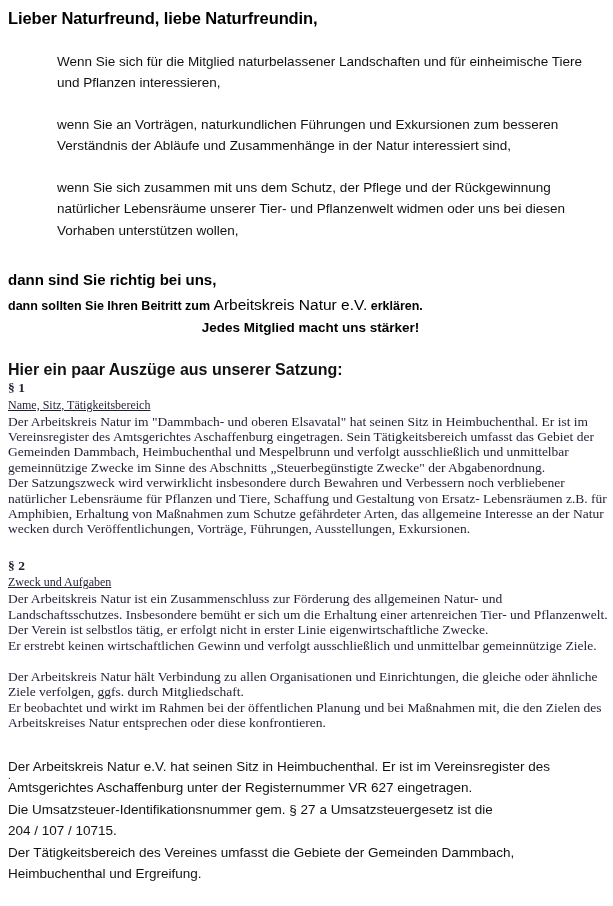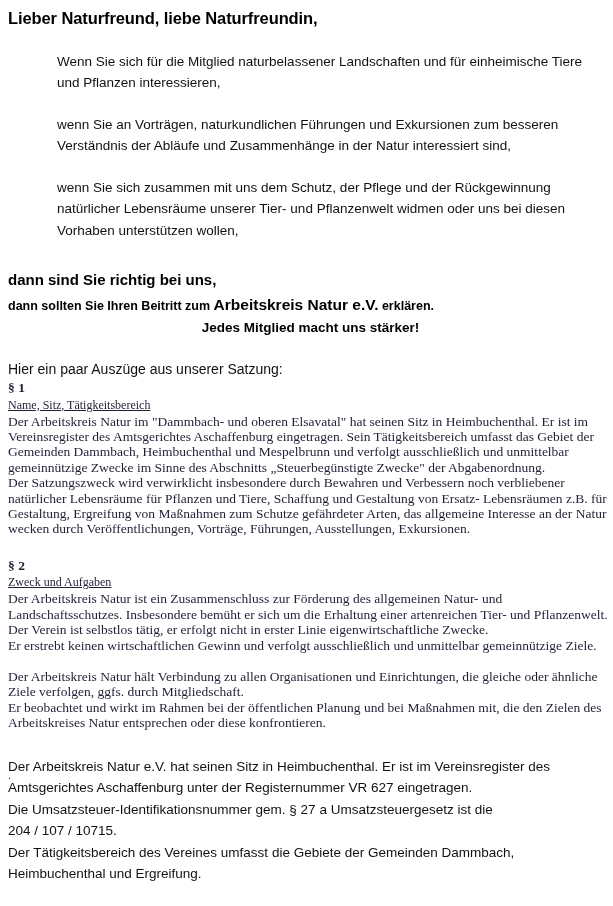--- a/index.html
+++ b/index.html
@@ -60,37 +60,38 @@
   }
   .call-2 {
     margin: 0;
     padding: 5px 0 0 8px;
     font-size: 12.5px;
     font-weight: bold;
     line-height: 20px;
   }
   .call-2 .big {
     font-size: 15.5px;
-    font-weight: bold;
+    font-weight: normal;
   }
   .call-3 {
     margin: 0;
     padding: 2px 0 0 8px;
     font-size: 13.5px;
     font-weight: bold;
     line-height: 20px;
     text-align: center;
   }
 
   .lead-satzung {
     margin: 0;
     padding: 22px 0 0 8px;
-    font-size: 14px;
+    font-size: 16px;
     line-height: 19px;
     color: #111;
+    font-weight: bold;
   }
 
   
   .serif {
     font-family: "Liberation Serif", serif;
     color: #1f1f35;
   }
   .para-num {
     margin: 0;
     padding: 1px 0 0 8px;
@@ -177,21 +178,21 @@
 
   <p class="serif para-num">§ 1</p>
   <p class="serif para-title">Name, Sitz, Tätigkeitsbereich</p>
   <div class="serif serif-body">
     <span class="ln">Der Arbeitskreis Natur im "Dammbach- und oberen Elsavatal" hat seinen Sitz in Heimbuchenthal. Er ist im</span>
     <span class="ln">Vereinsregister des Amtsgerichtes Aschaffenburg eingetragen. Sein Tätigkeitsbereich umfasst das Gebiet der</span>
     <span class="ln">Gemeinden Dammbach, Heimbuchenthal und Mespelbrunn und verfolgt ausschließlich und unmittelbar</span>
     <span class="ln">gemeinnützige Zwecke im Sinne des Abschnitts „Steuerbegünstigte Zwecke" der Abgabenordnung.</span>
     <span class="ln">Der Satzungszweck wird verwirklicht insbesondere durch Bewahren und Verbessern noch verbliebener</span>
     <span class="ln">natürlicher Lebensräume für Pflanzen und Tiere, Schaffung und Gestaltung von Ersatz- Lebensräumen z.B. für</span>
-    <span class="ln">Gestaltung, Ergreifung von Maßnahmen zum Schutze gefährdeter Arten, das allgemeine Interesse an der Natur</span>
+    <span class="ln">Amphibien, Erhaltung von Maßnahmen zum Schutze gefährdeter Arten, das allgemeine Interesse an der Natur</span>
     <span class="ln">wecken durch Veröffentlichungen, Vorträge, Führungen, Ausstellungen, Exkursionen.</span>
   </div>
 
   <div class="section-gap"></div>
 
   <p class="serif para-num">§ 2</p>
   <p class="serif para-title">Zweck und Aufgaben</p>
   <div class="serif serif-body">
     <span class="ln">Der Arbeitskreis Natur ist ein Zusammenschluss zur Förderung des allgemeinen Natur- und</span>
     <span class="ln">Landschaftsschutzes. Insbesondere bemüht er sich um die Erhaltung einer artenreichen Tier- und Pflanzenwelt.</span>

